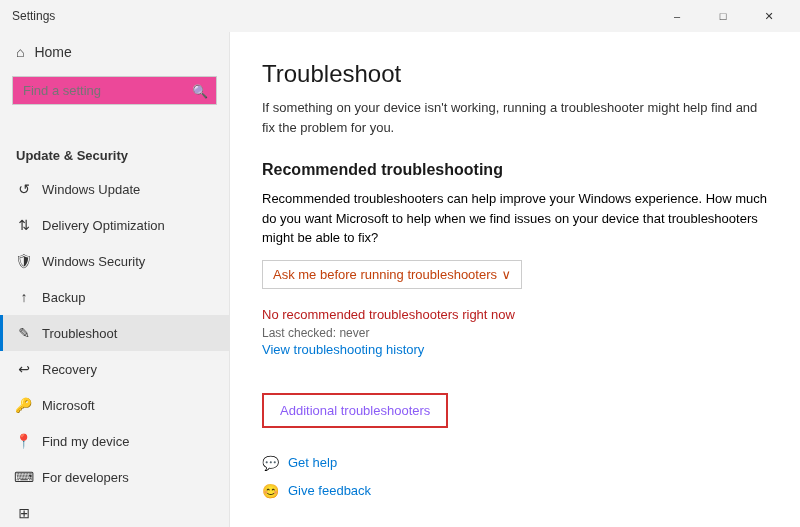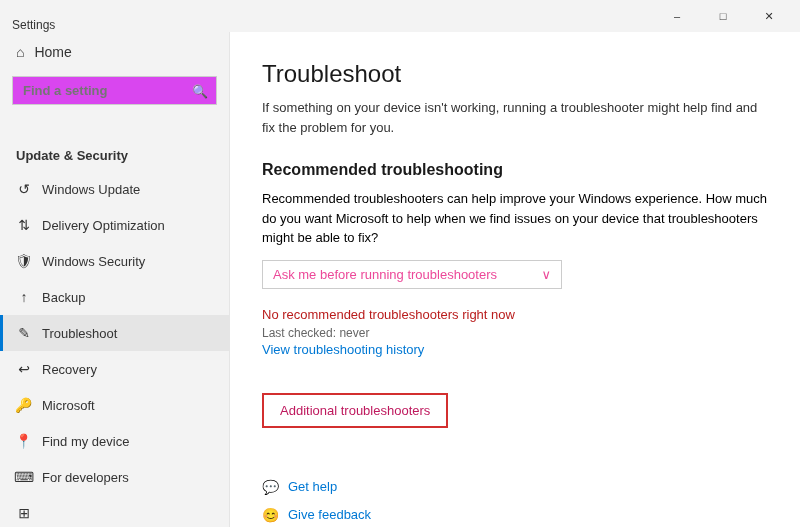--- a/index.html
+++ b/index.html
@@ -3,21 +3,21 @@
   <meta charset="utf-8">
   <style>
     * { margin: 0; padding: 0; box-sizing: border-box; }
     body { font-family: 'Segoe UI', sans-serif; background: #f3f3f3; width: 800px; height: 527px; overflow: hidden; display: flex; flex-direction: column; }
 
     
     .title-bar {
       background: #f3f3f3;
       height: 32px;
       display: flex;
-      align-items: flex-end;
+      align-items: center;
       justify-content: space-between;
       padding: 0 8px 0 12px;
       flex-shrink: 0;
     }
     .title-bar-title { font-size: 12px; color: #333; }
     .title-bar-controls { display: flex; gap: 0; }
     .title-bar-btn {
       width: 46px; height: 32px;
       border: none; background: transparent;
       font-size: 11px; cursor: pointer;
@@ -53,25 +53,24 @@
     }
 
     .sidebar-search {
       margin: 4px 12px 12px 12px;
       position: relative;
     }
     .sidebar-search input {
       width: 100%;
       padding: 6px 30px 6px 10px;
       border: 1px solid #ccc;
-      background: #d946ef;
+      background: #ec4899;
       font-size: 13px;
       outline: none;
       color: #333;
-      font-weight: bold;
     }
     .sidebar-search .search-icon-wrap {
       position: absolute; right: 8px; top: 50%; transform: translateY(-50%);
       color: #555; font-size: 13px;
     }
 
     .sidebar-section-title {
       font-size: 13px;
       font-weight: 600;
       color: #333;
@@ -141,25 +140,25 @@
       line-height: 1.5;
       margin-bottom: 12px;
     }
 
     .dropdown-select {
       display: flex;
       align-items: center;
       justify-content: space-between;
       border: 1px solid #ccc;
       padding: 6px 10px;
-      width: 300px;
+      width: 260px;
       cursor: pointer;
       background: white;
       font-size: 13px;
-      color: #ec4899;
+      color: #c2410c;
       margin-bottom: 18px;
     }
 
     .no-troubleshooters {
       font-size: 13px;
       color: #b91c1c;
       margin-bottom: 4px;
     }
     .last-checked {
       font-size: 12px;
@@ -173,23 +172,23 @@
       text-decoration: none;
       display: inline-block;
       margin-bottom: 36px;
     }
 
     .highlighted-btn {
       display: inline-block;
       border: 2px solid #d32f2f;
       padding: 8px 16px;
       font-size: 13px;
-      color: #be185d;
-      cursor: pointer;
-      margin-bottom: 40px;
+      color: #8b5cf6;
+      cursor: pointer;
+      margin-bottom: 16px;
       background: white;
     }
 
     .help-item {
       display: flex;
       align-items: center;
       gap: 8px;
       font-size: 13px;
       color: #0078d4;
       cursor: pointer;

